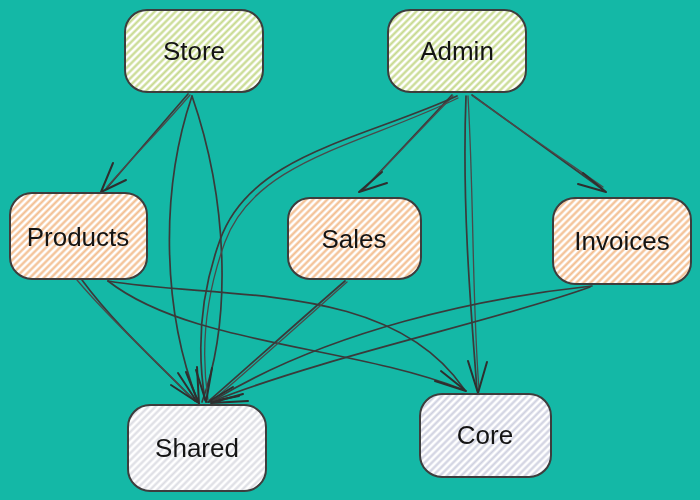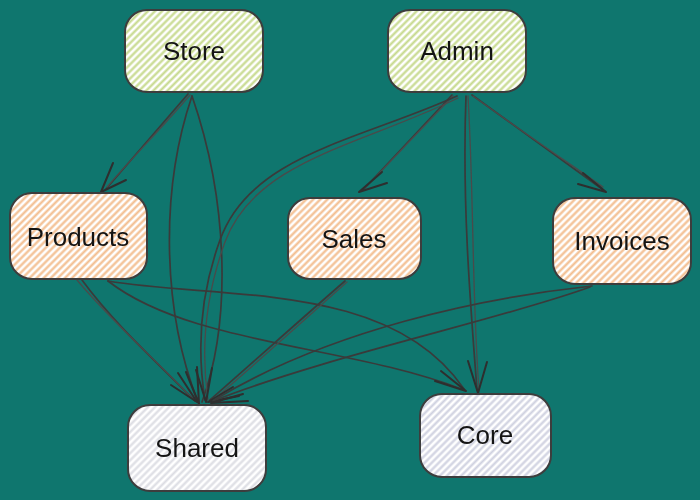--- a/index.html
+++ b/index.html
@@ -8,21 +8,21 @@
     background: #ffffff;
     width: 700px;
     height: 500px;
     overflow: hidden;
     font-family: "Liberation Sans", sans-serif;
   }
   .stage {
     position: relative;
     width: 700px;
     height: 500px;
-    background: #0f766e;
+    background: #14b8a6;
   }
   svg { display: block; }
   .edge {
     fill: none;
     stroke: #3a3a3a;
     stroke-width: 1.7;
     stroke-linecap: round;
   }
   .edge2 {
     fill: none;

